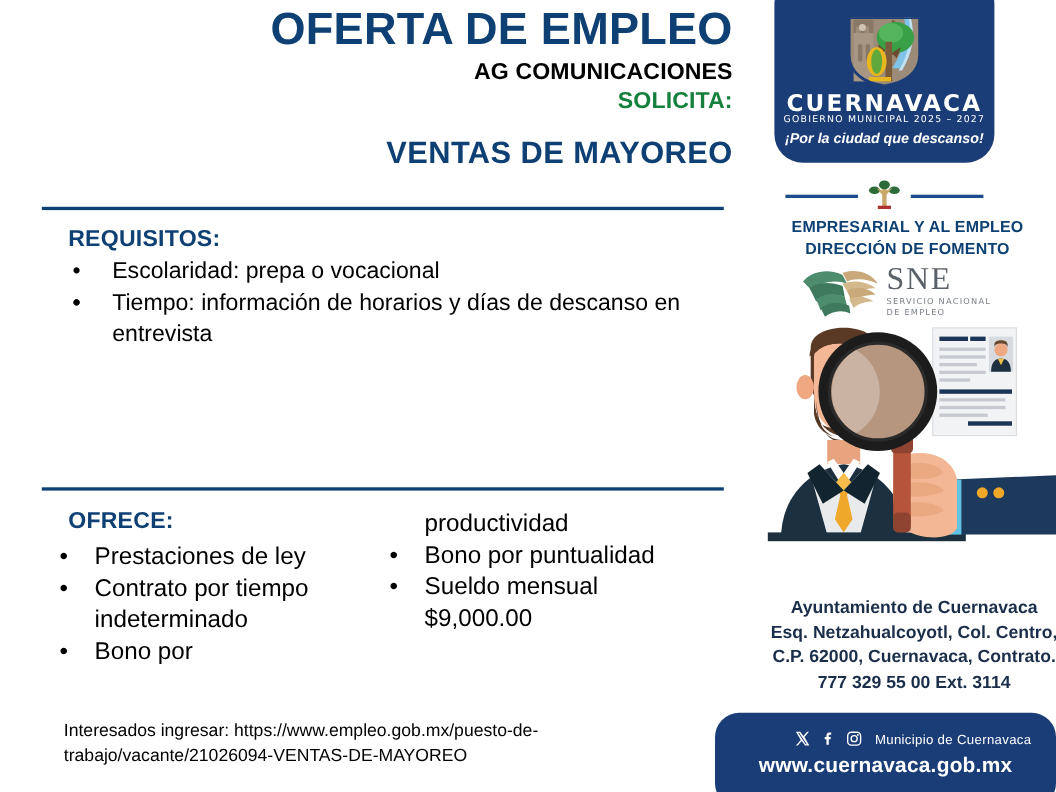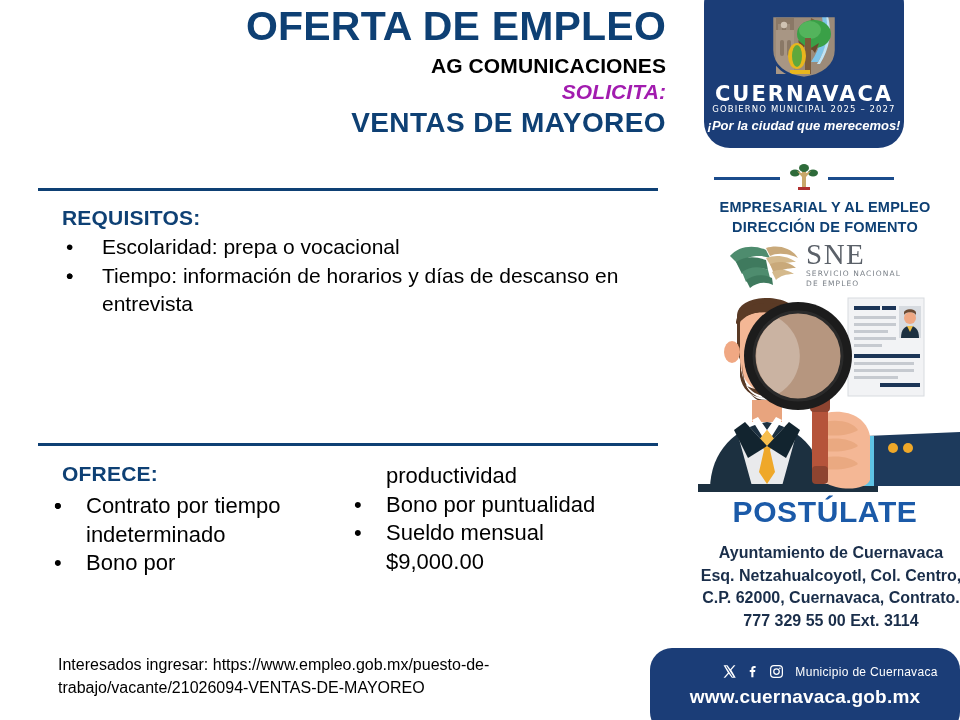--- a/index.html
+++ b/index.html
@@ -41,31 +41,30 @@
     font-size: 21px;
     font-weight: bold;
     color: #000;
     line-height: 1.22;
     margin-top: 3px;
     letter-spacing: 0.1px;
   }
   .solicita {
     font-size: 21px;
     font-weight: bold;
-    color: #a21caf;
+    color: #15803d;
     line-height: 1.22;
     letter-spacing: 0.1px;
-    font-style: italic;
   }
   .position {
     font-size: 28px;
     font-weight: bold;
     color: #0E4074;
     line-height: 1.2;
-    margin-top: 2px;
+    margin-top: 18px;
     letter-spacing: 0.4px;
   }
 
   .divider {
     position: absolute;
     left: 38px;
     width: 620px;
     height: 3px;
     background: #0E4074;
   }
@@ -347,21 +346,21 @@
     </ul>
   </div>
 
   <div class="divider divider-2"></div>
 
   <div class="ofrece">
     <div class="ofrece-cols">
 
       <div class="col col-left">
         <ul class="col-list">
-          <li><span class="bullet">•</span></li>
+          <li><span class="bullet">•</span><span>Prestaciones de ley</span></li>
           <li><span class="bullet">•</span><span>Contrato por tiempo</span></li>
           <li class="nobullet"><span>indeterminado</span></li>
           <li><span class="bullet">•</span><span>Bono por</span></li>
         </ul>
       </div>
 
       <div class="col col-right">
         <ul class="col-list">
           <li class="nobullet"><span>productividad</span></li>
           <li><span class="bullet">•</span><span>Bono por puntualidad</span></li>
@@ -396,21 +395,21 @@
       <rect x="35" y="22" width="6" height="36" fill="#7B5B3A"></rect>
       <path d="M35 30 L28 24 L31 34 Z" fill="#6A4A2E"></path>
       <path d="M41 32 L49 27 L45 37 Z" fill="#6A4A2E"></path>
       <ellipse cx="27" cy="40" rx="9" ry="13" fill="#E8B61E"></ellipse>
       <ellipse cx="27" cy="40" rx="5" ry="11" fill="#5FA83C"></ellipse>
       <rect x="20" y="54" width="20" height="4" fill="#E8B61E"></rect>
       <path d="M2 0 H66 V34 C66 50 52 60 34 62 C16 60 2 50 2 34 Z" fill="none" stroke="#1B3D77" stroke-width="2.5"></path>
     </svg>
     <div class="city-name">CUERNAVACA</div>
     <div class="city-sub">GOBIERNO MUNICIPAL 2025 – 2027</div>
-    <div class="city-slogan">¡Por la ciudad que merecemos!</div>
+    <div class="city-slogan">¡Por la ciudad que descanso!</div>
   </div>
 
   <div class="ornament">
     <div class="orn-line l"></div>
     <div class="orn-line r"></div>
     <svg style="position:absolute;left:80px;top:0;width:32px;height:30px" viewBox="0 0 32 30">
       <rect x="14" y="8" width="4" height="18" fill="#C9A86A"></rect>
       <ellipse cx="16" cy="6" rx="5" ry="4" fill="#2E6B3A"></ellipse>
       <ellipse cx="7" cy="11" rx="5" ry="3.4" fill="#2E6B3A"></ellipse>
       <ellipse cx="25" cy="11" rx="5" ry="3.4" fill="#2E6B3A"></ellipse>
@@ -511,21 +510,20 @@
     <rect x="120" y="116" width="20" height="16" rx="4" fill="#8E4430"></rect>
     <rect x="122" y="186" width="16" height="18" rx="4" fill="#8E4430"></rect>
 
     <circle cx="108" cy="76" r="54" fill="#1C1C1C"></circle>
     <circle cx="108" cy="76" r="44" fill="#F7C9A8" opacity="0.55"></circle>
     <path d="M108 32 A44 44 0 0 1 108 120 A44 44 0 0 1 108 32 Z" fill="#F6CBAC" opacity="0.35"></path>
     <path d="M88 38 A44 44 0 0 0 88 114 A44 44 0 0 0 88 38 Z" fill="#FFFFFF" opacity="0.28"></path>
     <circle cx="108" cy="76" r="44" fill="none" stroke="#2A2A2A" stroke-width="3"></circle>
   </svg>
 
-  <div class="postulate">POSTÚLATE</div>
 
   <div class="address">
     <div class="line1">Ayuntamiento de Cuernavaca</div>
     <div class="reg">Esq. Netzahualcoyotl, Col. Centro,</div>
     <div class="reg">C.P. 62000, Cuernavaca, Contrato.</div>
     <div class="reg">777 329 55 00 Ext. 3114</div>
   </div>
 
   <div class="social-card">
     <div class="social-row">

